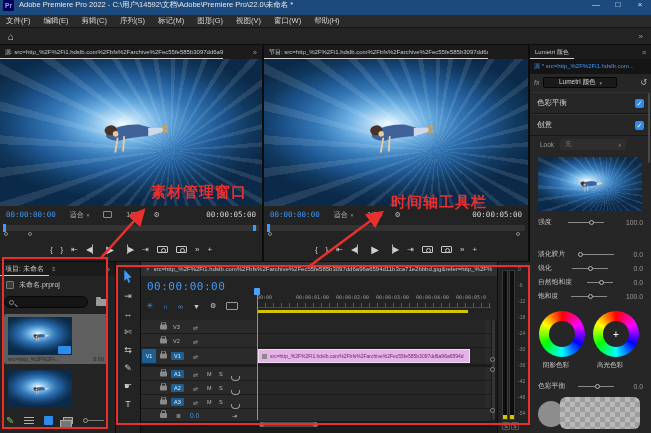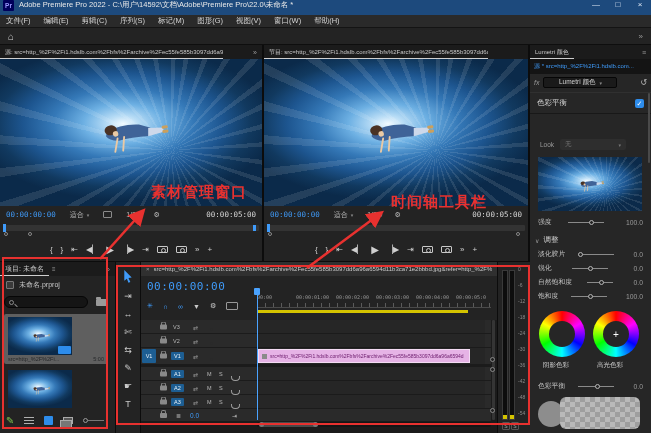--- a/index.html
+++ b/index.html
@@ -314,20 +314,24 @@
       <span class="lfxbox">
           <span>Lumetri 颜色</span>
           <span style="font-size:5px;color:#8a8a8a;">▾</span>
         </span>
       <span class="lreset">↺</span>
     </div>
     <div class="lsec" style="top:47px;">
       <span>色彩平衡</span>
       <span class="cb">✓</span>
     </div>
+    <div class="lsec" style="top:69px;">
+      <span>创意</span>
+      <span class="cb">✓</span>
+    </div>
     <div class="llook">
       <span>Look</span>
       <span class="lookbox">
           <span>无</span>
           <span class="ar">▾</span>
         </span>
     </div>
     <div class="lprev">
       <div class="scene">
         <div class="rays"></div>
@@ -336,24 +340,20 @@
           </svg>
       </div>
     </div>
     <div class="lrow" style="top:170px;">
       <span>强度</span>
       <span class="slider">
           <span class="line"></span>
           <span class="hd" style="left:58%;"></span>
         </span>
       <span class="val">100.0</span>
-    </div>
-    <div class="ladj">
-      <span class="chev">∨</span>
-      <span>调整</span>
     </div>
     <div class="lrow" style="top:202px;">
       <span>淡化胶片</span>
       <span class="slider">
           <span class="line"></span>
           <span class="hd" style="left:0%;"></span>
         </span>
       <span class="val">0.0</span>
     </div>
     <div class="lrow" style="top:216px;">

